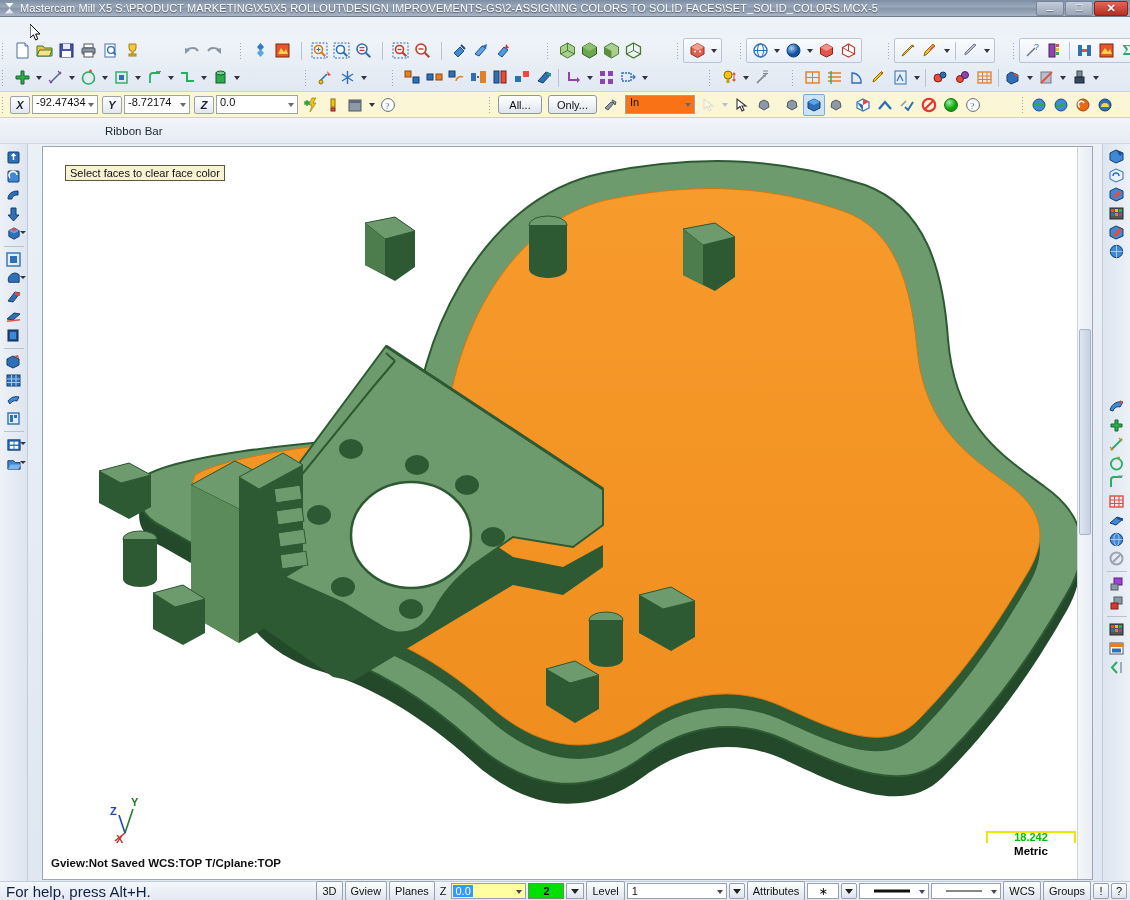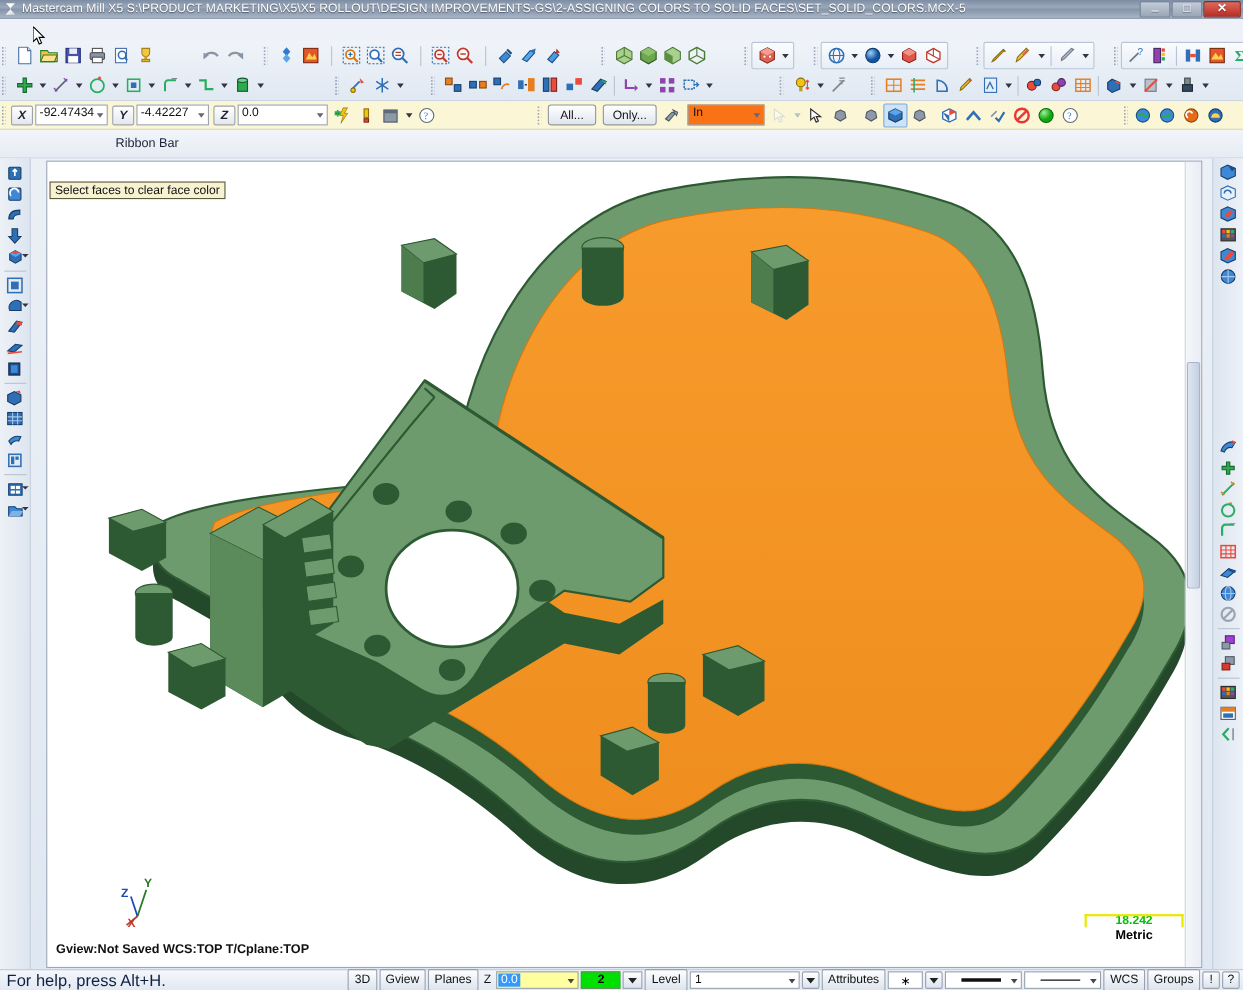--- a/index.html
+++ b/index.html
@@ -195,21 +195,21 @@
 
   
   .graphics {
     position: absolute; left: 42px; top: 146px;
     width: 1051px; height: 734px;
     background: #ffffff;
     border: 1px solid #9aa6b8;
     overflow: hidden;
   }
   .tooltip-note {
-    position: absolute; left: 2px; top: 18px;
+    position: absolute; left: 22px; top: 18px;
     background: #f7f3d2; border: 1px solid #5a5a3a;
     color: #111; font-size: 11px; padding: 1px 4px;
     white-space: nowrap;
   }
   .gscroll {
     position: absolute; right: 0px; top: 0px; width: 15px; height: 732px;
     background: linear-gradient(90deg,#f4f6fa,#e9edf4);
     border-left: 1px solid #ccd4e0;
   }
   .gscroll .thumb {
@@ -906,21 +906,21 @@
 
   <div class="selbar">
     <div class="grip"></div>
     <div class="lbl-btn">X</div>
     <div class="coord-input">
       <span>-92.47434</span>
       <span class="cd"></span>
     </div>
     <div class="lbl-btn">Y</div>
     <div class="coord-input">
-      <span>-4.42227</span>
+      <span>-8.72174</span>
       <span class="cd"></span>
     </div>
     <div class="lbl-btn">Z</div>
     <div class="coord-input" style="width:82px">
       <span>0.0</span>
       <span class="cd"></span>
     </div>
     <div class="tbtn">
       <svg width="16" height="16" viewBox="0 0 16 16">
           <path d="M2 5h4v2H2zM4 3v6" stroke="#2eaa4c" stroke-width="1.6"></path>

